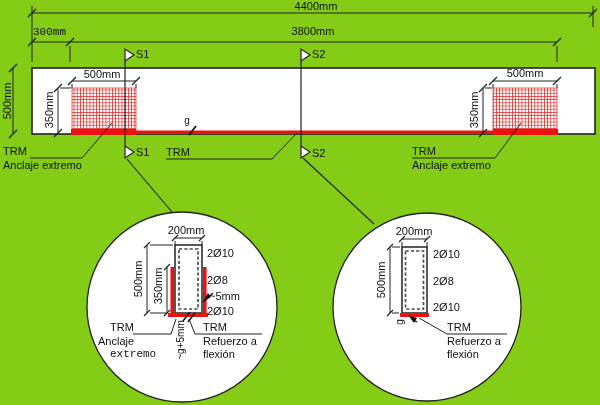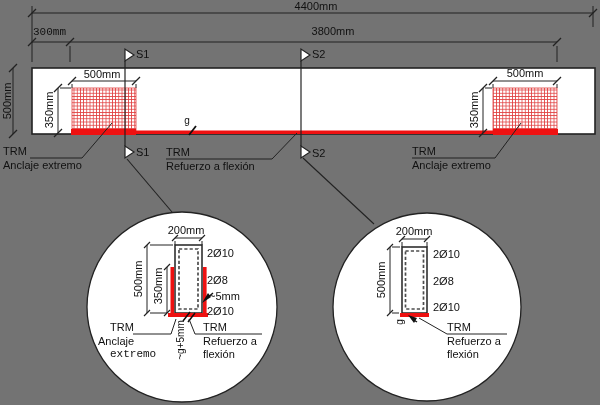--- a/index.html
+++ b/index.html
@@ -1,16 +1,16 @@
 <!DOCTYPE html>
 <html><head>
 <meta charset="utf-8">
 <style>
   html,body{margin:0;padding:0;background:#ffffff;}
-  #fig{position:relative;width:600px;height:405px;background:#737373;overflow:hidden;
+  #fig{position:relative;width:600px;height:405px;background:#84cc16;overflow:hidden;
        font-family:"Liberation Sans","DejaVu Sans",sans-serif;color:#111;}
   #lines{position:absolute;left:0;top:0;}
   .t{position:absolute;font-size:11px;line-height:12px;white-space:nowrap;color:#111;}
   .c{transform:translate(-50%,-50%);}
   .rot{transform:translate(-50%,-50%) rotate(-90deg);}
   .sm{font-size:10px;}
 </style>
 </head>
 <body>
 
@@ -158,39 +158,38 @@
     <path d="M417,322 L412,319" stroke="#111" stroke-width="1.4"></path>
     <polygon points="408,315 417,318 414,323" fill="#111"></polygon>
   </g>
   <g stroke="#222" stroke-width="1" fill="none">
     <path d="M447,334 H507 M447,334 L419,318"></path>
   </g>
 </svg>
 
 <div class="t c" style="left:316px;top:6px;">4400mm</div>
 <div class="t" style="left:33px;top:26px;font-family:Liberation Mono, monospace;">300mm</div>
-<div class="t c" style="left:313px;top:31px;margin-left:20px;">3800mm</div>
+<div class="t c" style="left:313px;top:31px;">3800mm</div>
 <div class="t rot" style="left:7px;top:101px;">500mm</div>
 
 <div class="t c" style="left:102px;top:74px;">500mm</div>
 <div class="t rot" style="left:49px;top:110px;">350mm</div>
 <div class="t c" style="left:525px;top:73px;">500mm</div>
 <div class="t rot" style="left:474px;top:110px;">350mm</div>
 
 <div class="t" style="left:136px;top:48px;">S1</div>
 <div class="t" style="left:312px;top:48px;">S2</div>
 <div class="t" style="left:136px;top:146px;">S1</div>
 <div class="t" style="left:312px;top:147px;">S2</div>
 
 <div class="t c sm" style="left:187px;top:121px;">g</div>
 
 <div class="t" style="left:3px;top:145px;">TRM</div>
 <div class="t" style="left:3px;top:159px;">Anclaje extremo</div>
 <div class="t" style="left:166px;top:146px;">TRM</div>
-<div class="t" style="left:166px;top:160px;">Refuerzo a flexión</div>
 <div class="t" style="left:412px;top:145px;">TRM</div>
 <div class="t" style="left:412px;top:159px;">Anclaje extremo</div>
 
 <div class="t c" style="left:186px;top:230px;">200mm</div>
 <div class="t rot" style="left:138px;top:279px;">500mm</div>
 <div class="t rot" style="left:158px;top:286px;">350mm</div>
 <div class="t" style="left:207px;top:247px;">2Ø10</div>
 <div class="t" style="left:207px;top:274px;">2Ø8</div>
 <div class="t" style="left:209px;top:290px;">~5mm</div>
 <div class="t" style="left:207px;top:305px;">2Ø10</div>

